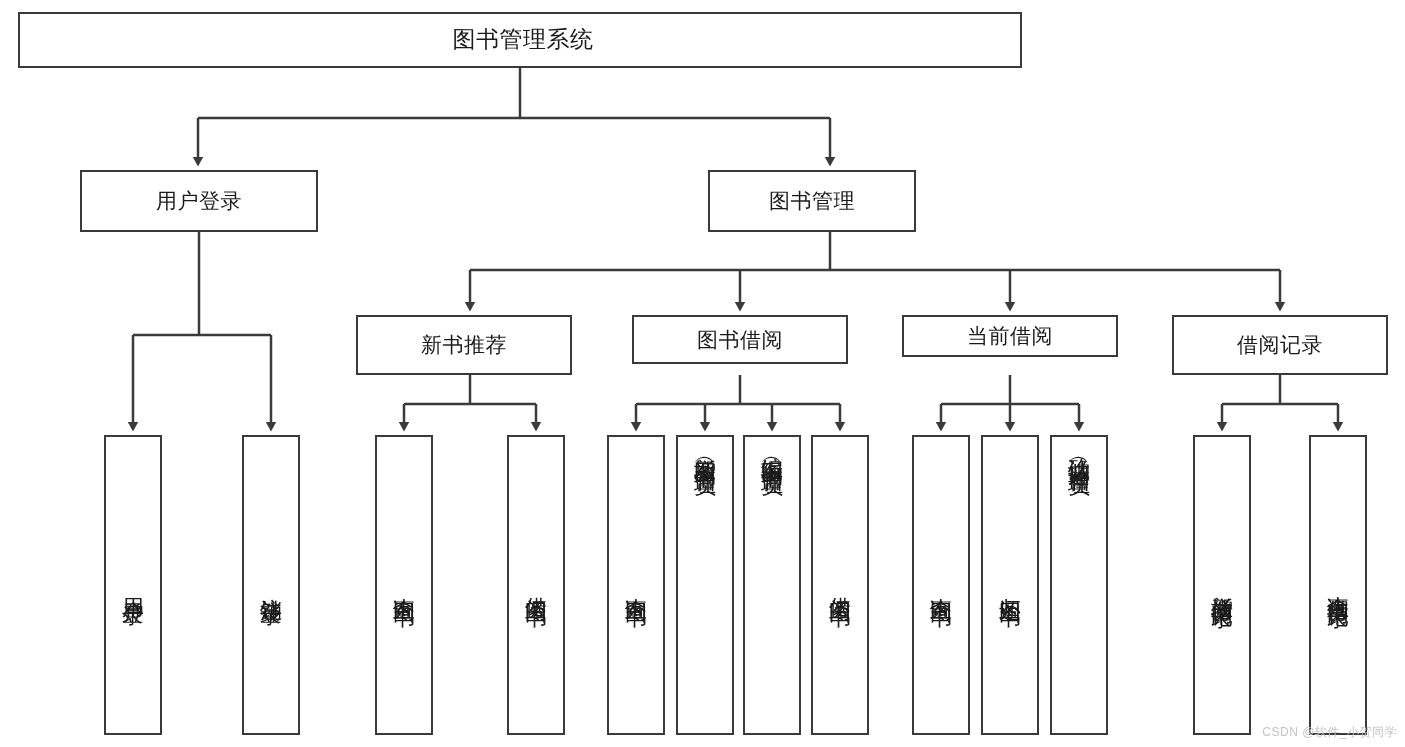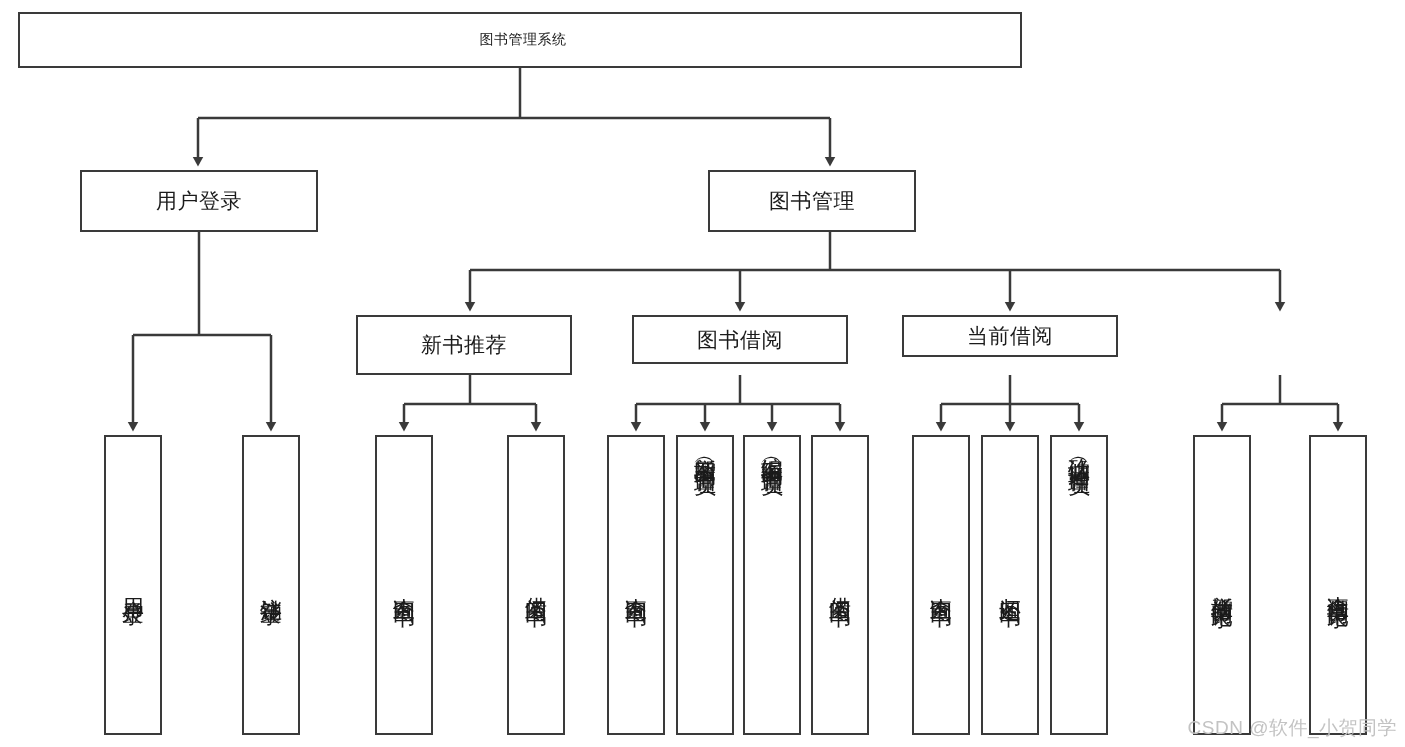--- a/index.html
+++ b/index.html
@@ -40,21 +40,21 @@
     color: #1b1b1b;
     line-height: 1.12;
     letter-spacing: 0.5px;
     white-space: pre;
   }
   .node.horizontal .label {
     font-size: 21px;
     writing-mode: horizontal-tb;
   }
   .node.root .label {
-    font-size: 14px;
+    font-size: 23px;
     margin-left: 6px;
   }
   .node.vertical {
     align-items: flex-start;
     justify-content: center;
     padding-top: 3px;
   }
   .node.vertical .label {
     writing-mode: vertical-rl;
     text-orientation: upright;
@@ -63,21 +63,21 @@
     letter-spacing: 2.5px;
   }
   .node.vertical.midtext {
     align-items: center;
     padding-top: 0;
   }
   .watermark {
     position: absolute;
     right: 8px;
     bottom: 6px;
-    font-size: 19px;
+    font-size: 12px;
     color: #c3c3c3;
     letter-spacing: 0.5px;
     z-index: 5;
     white-space: nowrap;
   }
 </style>
 </head>
 <body>
 
 <div id="canvas">
@@ -145,20 +145,23 @@
 
   <div class="node horizontal" style="left:356px; top:315px; width:216px; height:60px;justify-content:center;">
     <span class="label">新书推荐</span>
   </div>
   <div class="node horizontal" style="left:632px; top:315px; width:216px; height:49px;">
     <span class="label">图书借阅</span>
   </div>
   <div class="node horizontal" style="left:902px; top:315px; width:216px; height:42px;">
     <span class="label">当前借阅</span>
   </div>
+  <div class="node horizontal" style="left:1172px; top:315px; width:216px; height:60px;">
+    <span class="label">借阅记录</span>
+  </div>
 
   <div class="node vertical midtext" style="left:104px; top:435px; width:58px; height:300px;">
     <span class="label">用户登录</span>
   </div>
   <div class="node vertical midtext" style="left:242px; top:435px; width:58px; height:300px;">
     <span class="label">注销登录</span>
   </div>
 
   <div class="node vertical midtext" style="left:375px; top:435px; width:58px; height:300px;">
     <span class="label">查询图书</span>

